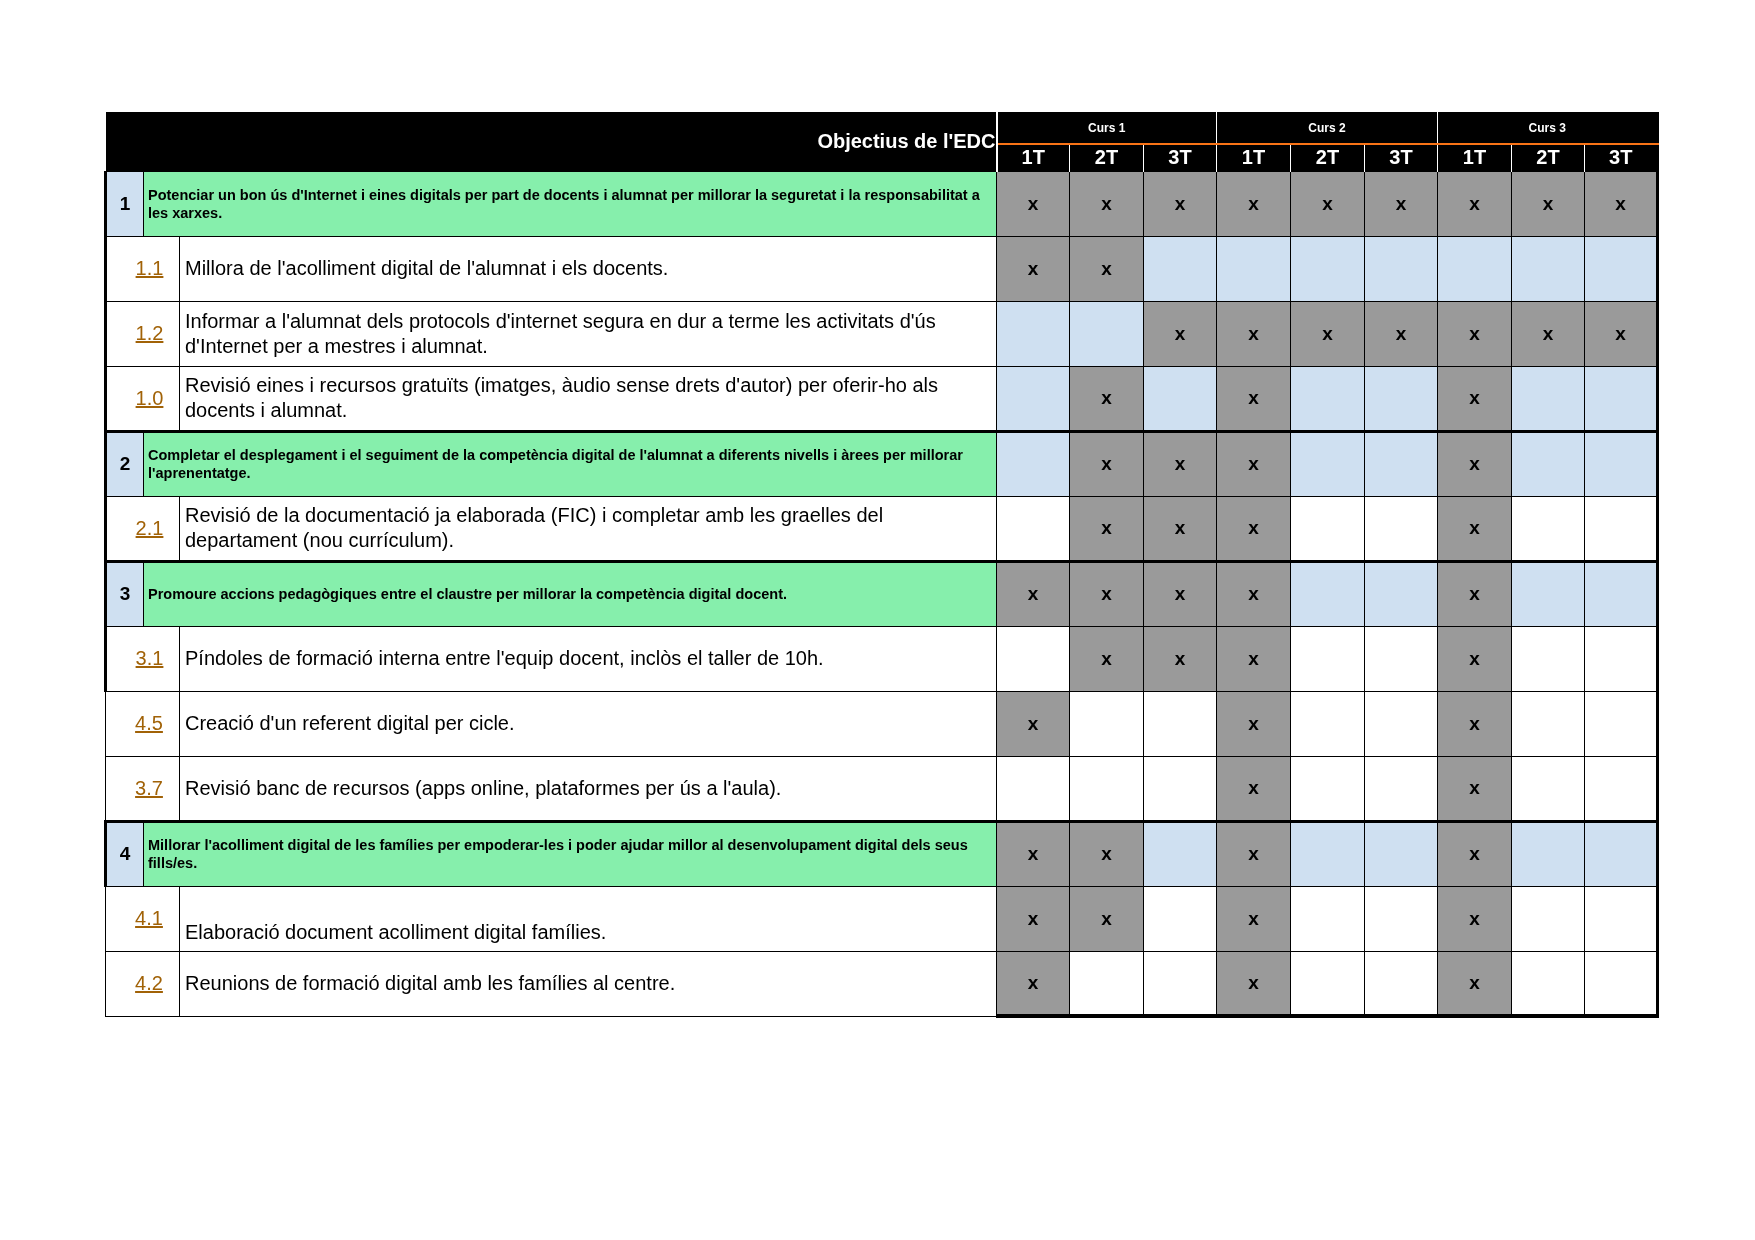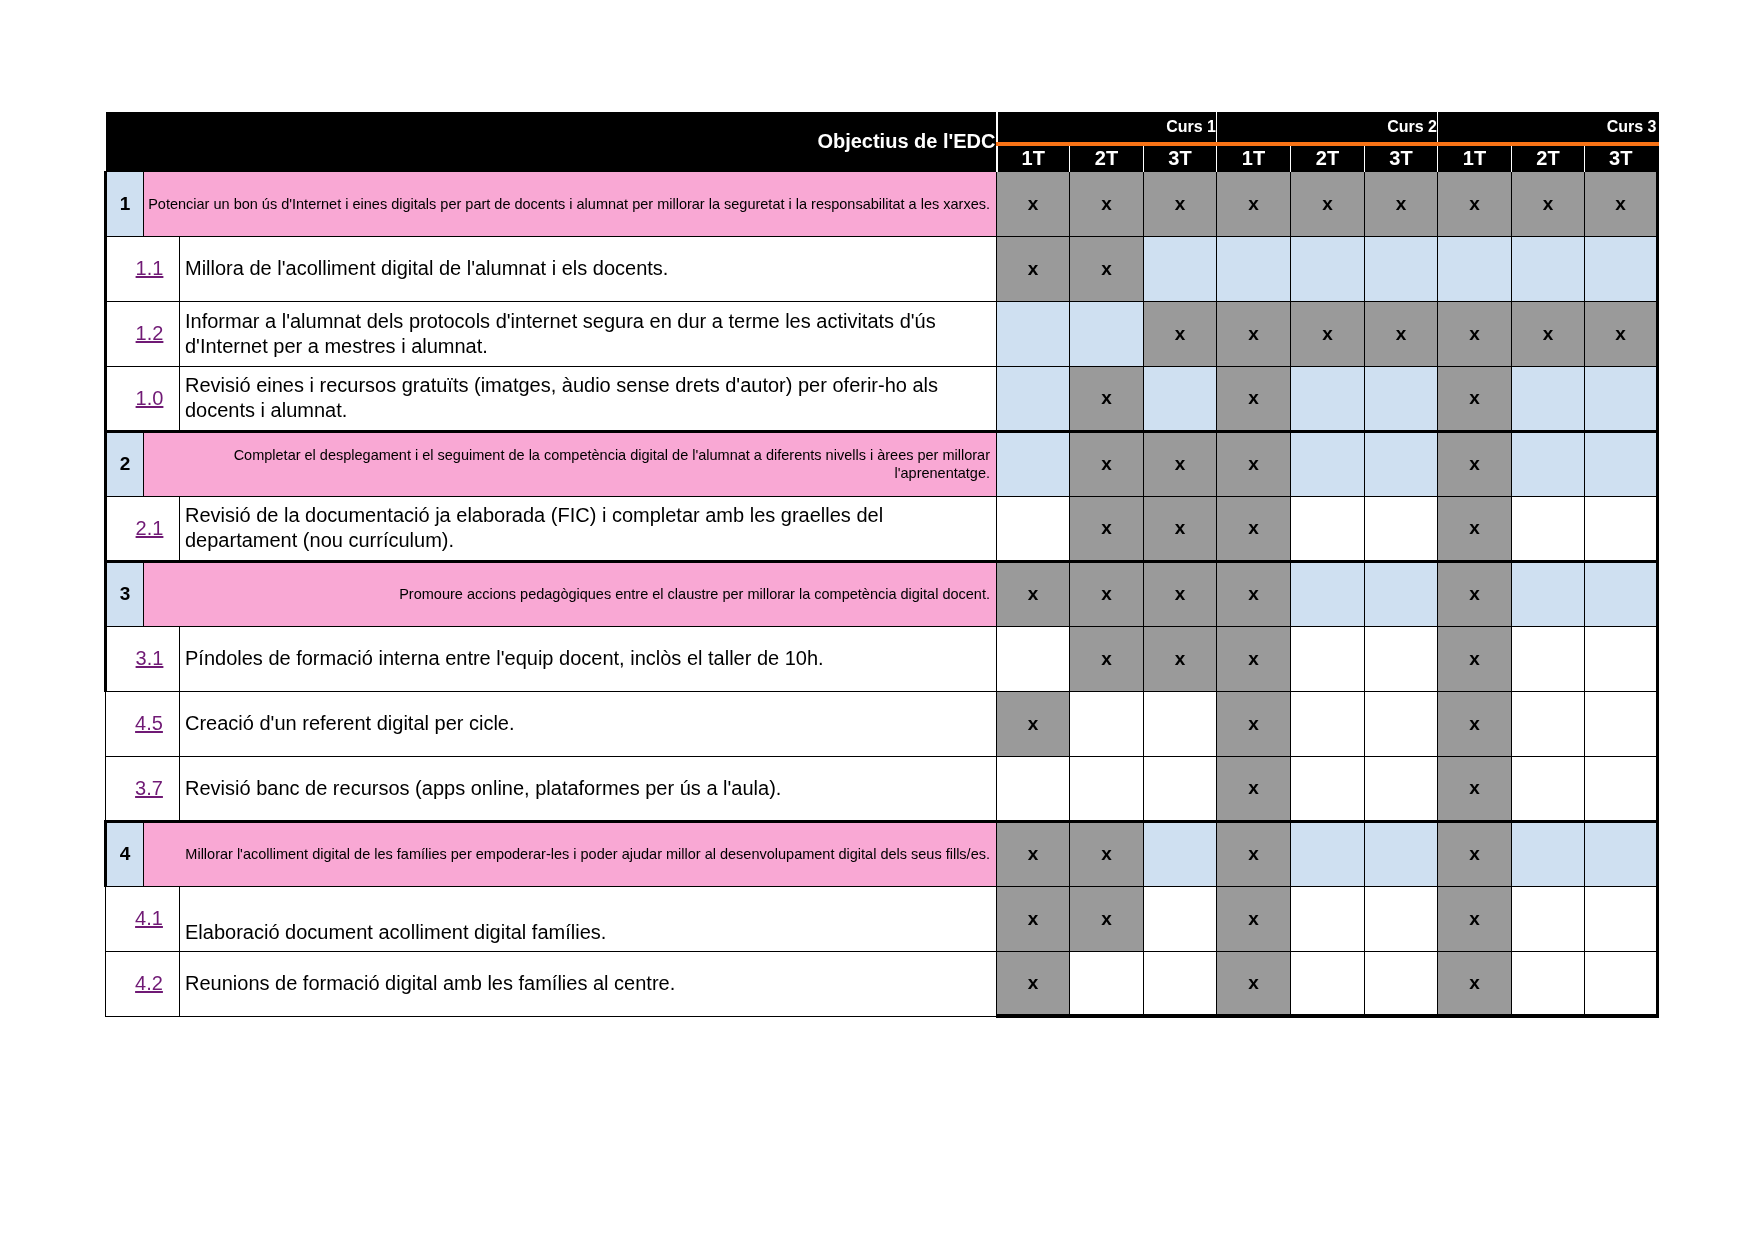--- a/index.html
+++ b/index.html
@@ -3,30 +3,30 @@
 <meta charset="utf-8">
 <style>
   html, body { margin: 0; padding: 0; background: #ffffff; }
   body { width: 1755px; height: 1240px; position: relative; overflow: hidden;
          font-family: "Liberation Sans", sans-serif; }
   #sheet { position: absolute; left: 104px; top: 112px; border-collapse: collapse;
            table-layout: fixed; }
   #sheet td, #sheet th { padding: 0; box-sizing: border-box; }
   .hdr { background: #000; color: #fff; font-weight: bold; text-align: center; }
   .hdr-title { font-size: 20px; border-right: 2px solid #fff; text-align: right; }
-  .hdr-curs { font-size: 16px; height: 32px; border-right: 1px solid #fff; border-bottom: 4px solid #f97316; text-align: right; }
+  .hdr-curs { font-size: 12px; height: 32px; border-right: 1px solid #fff; border-bottom: 2px solid #f97316; }
   .hdr-term { font-size: 20px; height: 27px; border-right: 1px solid #fff; }
   .hdr-curs.last, .hdr-term.last { border-right: 2px solid #000; }
   tr.row { height: 65px; }
   .goal-num { background: #cfe0f1; font-weight: bold; font-size: 19px; text-align: center;
               border: 1px solid #000; }
-  .goal-text { background: #f9a8d4; font-weight: normal; font-size: 14.5px; line-height: 18px;
-               padding: 0 6px 0 4px !important; border: 1px solid #000; vertical-align: middle; text-align: right; }
+  .goal-text { background: #86efac; font-weight: bold; font-size: 14.5px; line-height: 18px;
+               padding: 0 6px 0 4px !important; border: 1px solid #000; vertical-align: middle; }
   .act-num { text-align: center; border: 1px solid #000; font-size: 20px; }
-  .act-num a { color: #701a75; text-decoration: underline; margin-left: 13px; }
+  .act-num a { color: #a16207; text-decoration: underline; margin-left: 13px; }
   .act-text { font-size: 20px; line-height: 25px; padding: 0 8px 0 5px !important;
               border: 1px solid #000; vertical-align: middle; }
   .act-text.bottom { vertical-align: bottom; padding-bottom: 6px !important; margin-left: 40px; }
   .cell { border: 1px solid #000; text-align: center; font-weight: bold; font-size: 19px; }
   .cell.g { background: #9a9a9a; }
   .cell.b { background: #cfe0f1; }
   .cell.w { background: #ffffff; }
   .thick-top td { border-top: 3px solid #000; }
   .outer-left { border-left: 3px solid #000 !important; }
   .outer-right { border-right: 3px solid #000 !important; }

